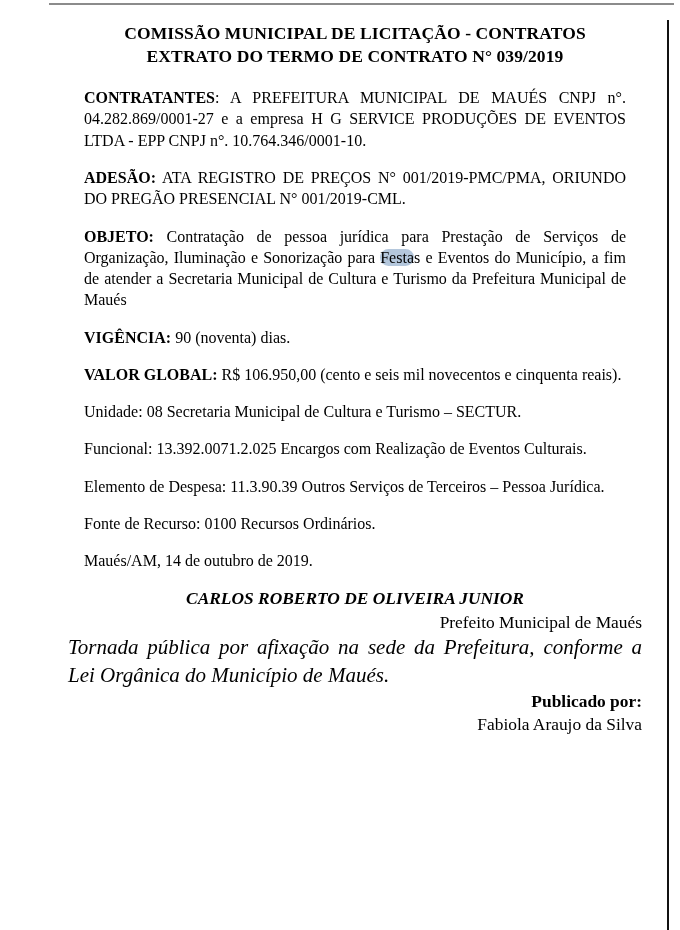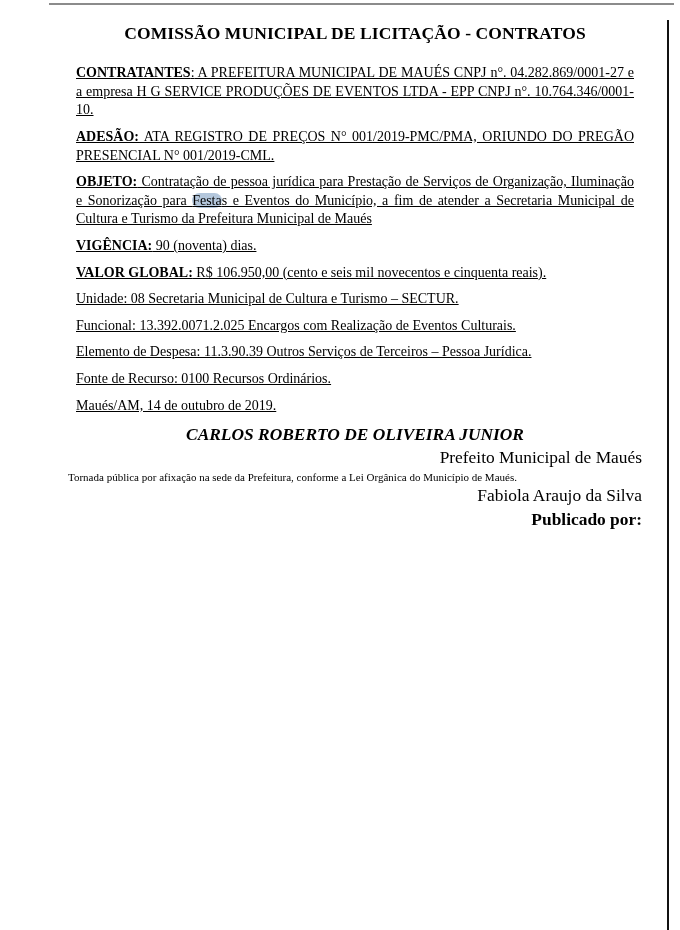--- a/index.html
+++ b/index.html
@@ -47,25 +47,24 @@
   }
   .title-block {
     text-align: center;
     font-weight: bold;
     font-size: 17.5px;
     line-height: 1.32;
     letter-spacing: 0.1px;
   }
   .title-line { display: block; }
   p.para {
-    margin: 8px;
+    margin: 16px;
     text-align: justify;
-    font-size: 14px;
+    font-size: 16px;
     line-height: 1.33;
-    text-decoration: underline;
   }
   .para.first { margin-top: 19px; }
   .spaced { margin-top: 19px; }
   .tight { margin-top: 0; }
   b.lead { font-weight: bold; }
   .left-align { text-align: left; }
   .sig-name {
     font-weight: bold;
     font-style: italic;
     font-size: 17.4px;
@@ -73,22 +72,23 @@
     margin: 0;
     text-align: center;
   }
   .sig-role {
     margin: 0;
     font-size: 17.4px;
     line-height: 1.33;
     text-align: right;
   }
   .note {
+    font-style: italic;
     text-align: justify;
-    font-size: 11px;
+    font-size: 21px;
     line-height: 1.33;
     margin: 0;
   }
   .footer {
     text-align: right;
     font-size: 17.4px;
     line-height: 1.35;
     margin: 0;
   }
   .footer .bold { font-weight: bold; }
@@ -104,20 +104,21 @@
 
 <div class="page">
 
   <div class="top-rule"></div>
   <div class="column-rule"></div>
 
   <div class="content">
 
     <div class="title-block">
       <span class="title-line">COMISSÃO MUNICIPAL DE LICITAÇÃO - CONTRATOS</span>
+      <span class="title-line">EXTRATO DO TERMO DE CONTRATO N° 039/2019</span>
     </div>
 
     <p class="para first"><b class="lead">CONTRATANTES</b><span>:</span><span> A PREFEITURA MUNICIPAL DE MAUÉS CNPJ n°. 04.282.869/0001-27 e a empresa H G SERVICE PRODUÇÕES DE EVENTOS LTDA - EPP CNPJ n°. 10.764.346/0001-10.</span></p>
 
     <p class="para spaced"><b class="lead">ADESÃO:</b><span> ATA REGISTRO DE PREÇOS N° 001/2019-PMC/PMA, ORIUNDO DO PREGÃO PRESENCIAL N° 001/2019-CML.</span></p>
 
     <p class="para spaced"><b class="lead">OBJETO:</b><span> Contratação de pessoa jurídica para Prestação de Serviços de Organização, Iluminação e Sonorização para </span><span class="selection">Festa</span><span>s e Eventos do Município, a fim de atender a Secretaria Municipal de Cultura e Turismo da Prefeitura Municipal de Maués</span></p>
 
     <p class="para spaced"><b class="lead">VIGÊNCIA:</b><span> 90 (noventa) dias.</span></p>
 
@@ -129,18 +130,18 @@
     <p class="para tight left-align">Fonte de Recurso: 0100 Recursos Ordinários.</p>
 
     <p class="para spaced left-align">Maués/AM, 14 de outubro de 2019.</p>
 
     <p class="sig-name spaced">CARLOS ROBERTO DE OLIVEIRA JUNIOR</p>
     <p class="sig-role">Prefeito Municipal de Maués</p>
 
     <p class="note spaced">Tornada pública por afixação na sede da Prefeitura, conforme a Lei Orgânica do Município de Maués.</p>
 
     <p class="footer">
+      <span class="footer-line bold">Publicado por:</span>
       <span class="footer-line">Fabiola Araujo da Silva</span>
-      <span class="footer-line bold">Publicado por:</span>
     </p>
 
   </div>
 </div>
 
 </body></html>

